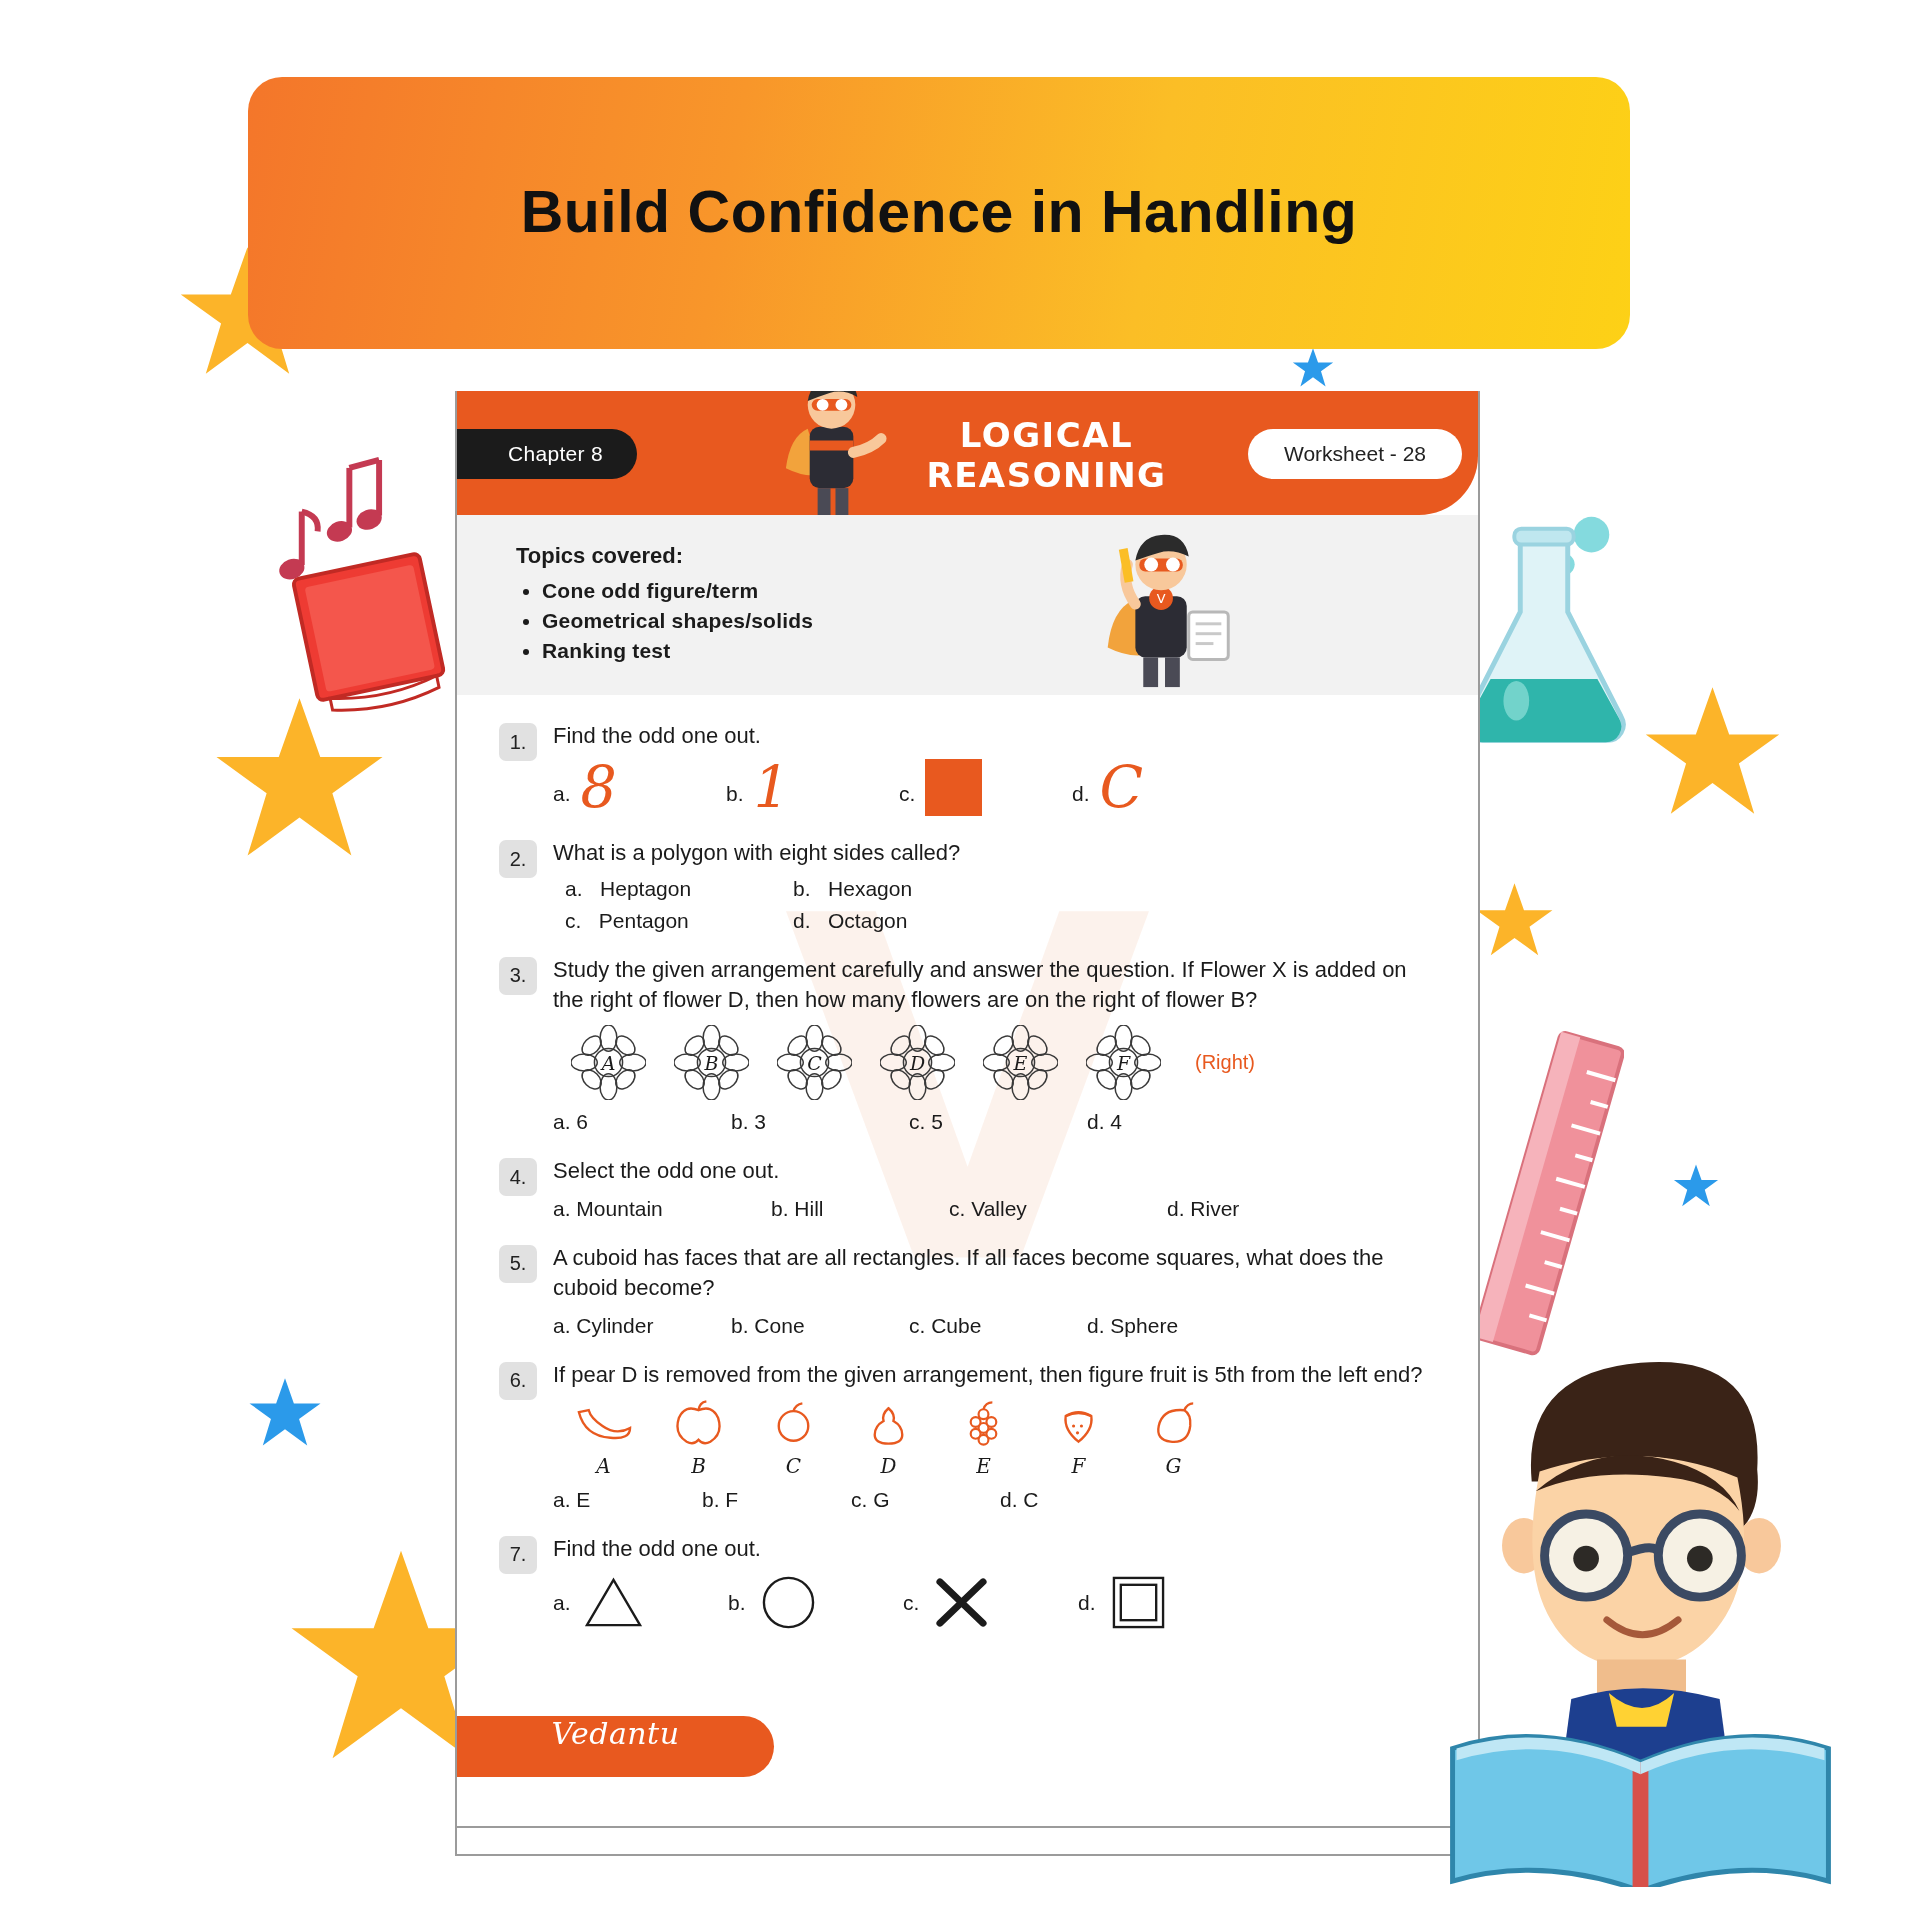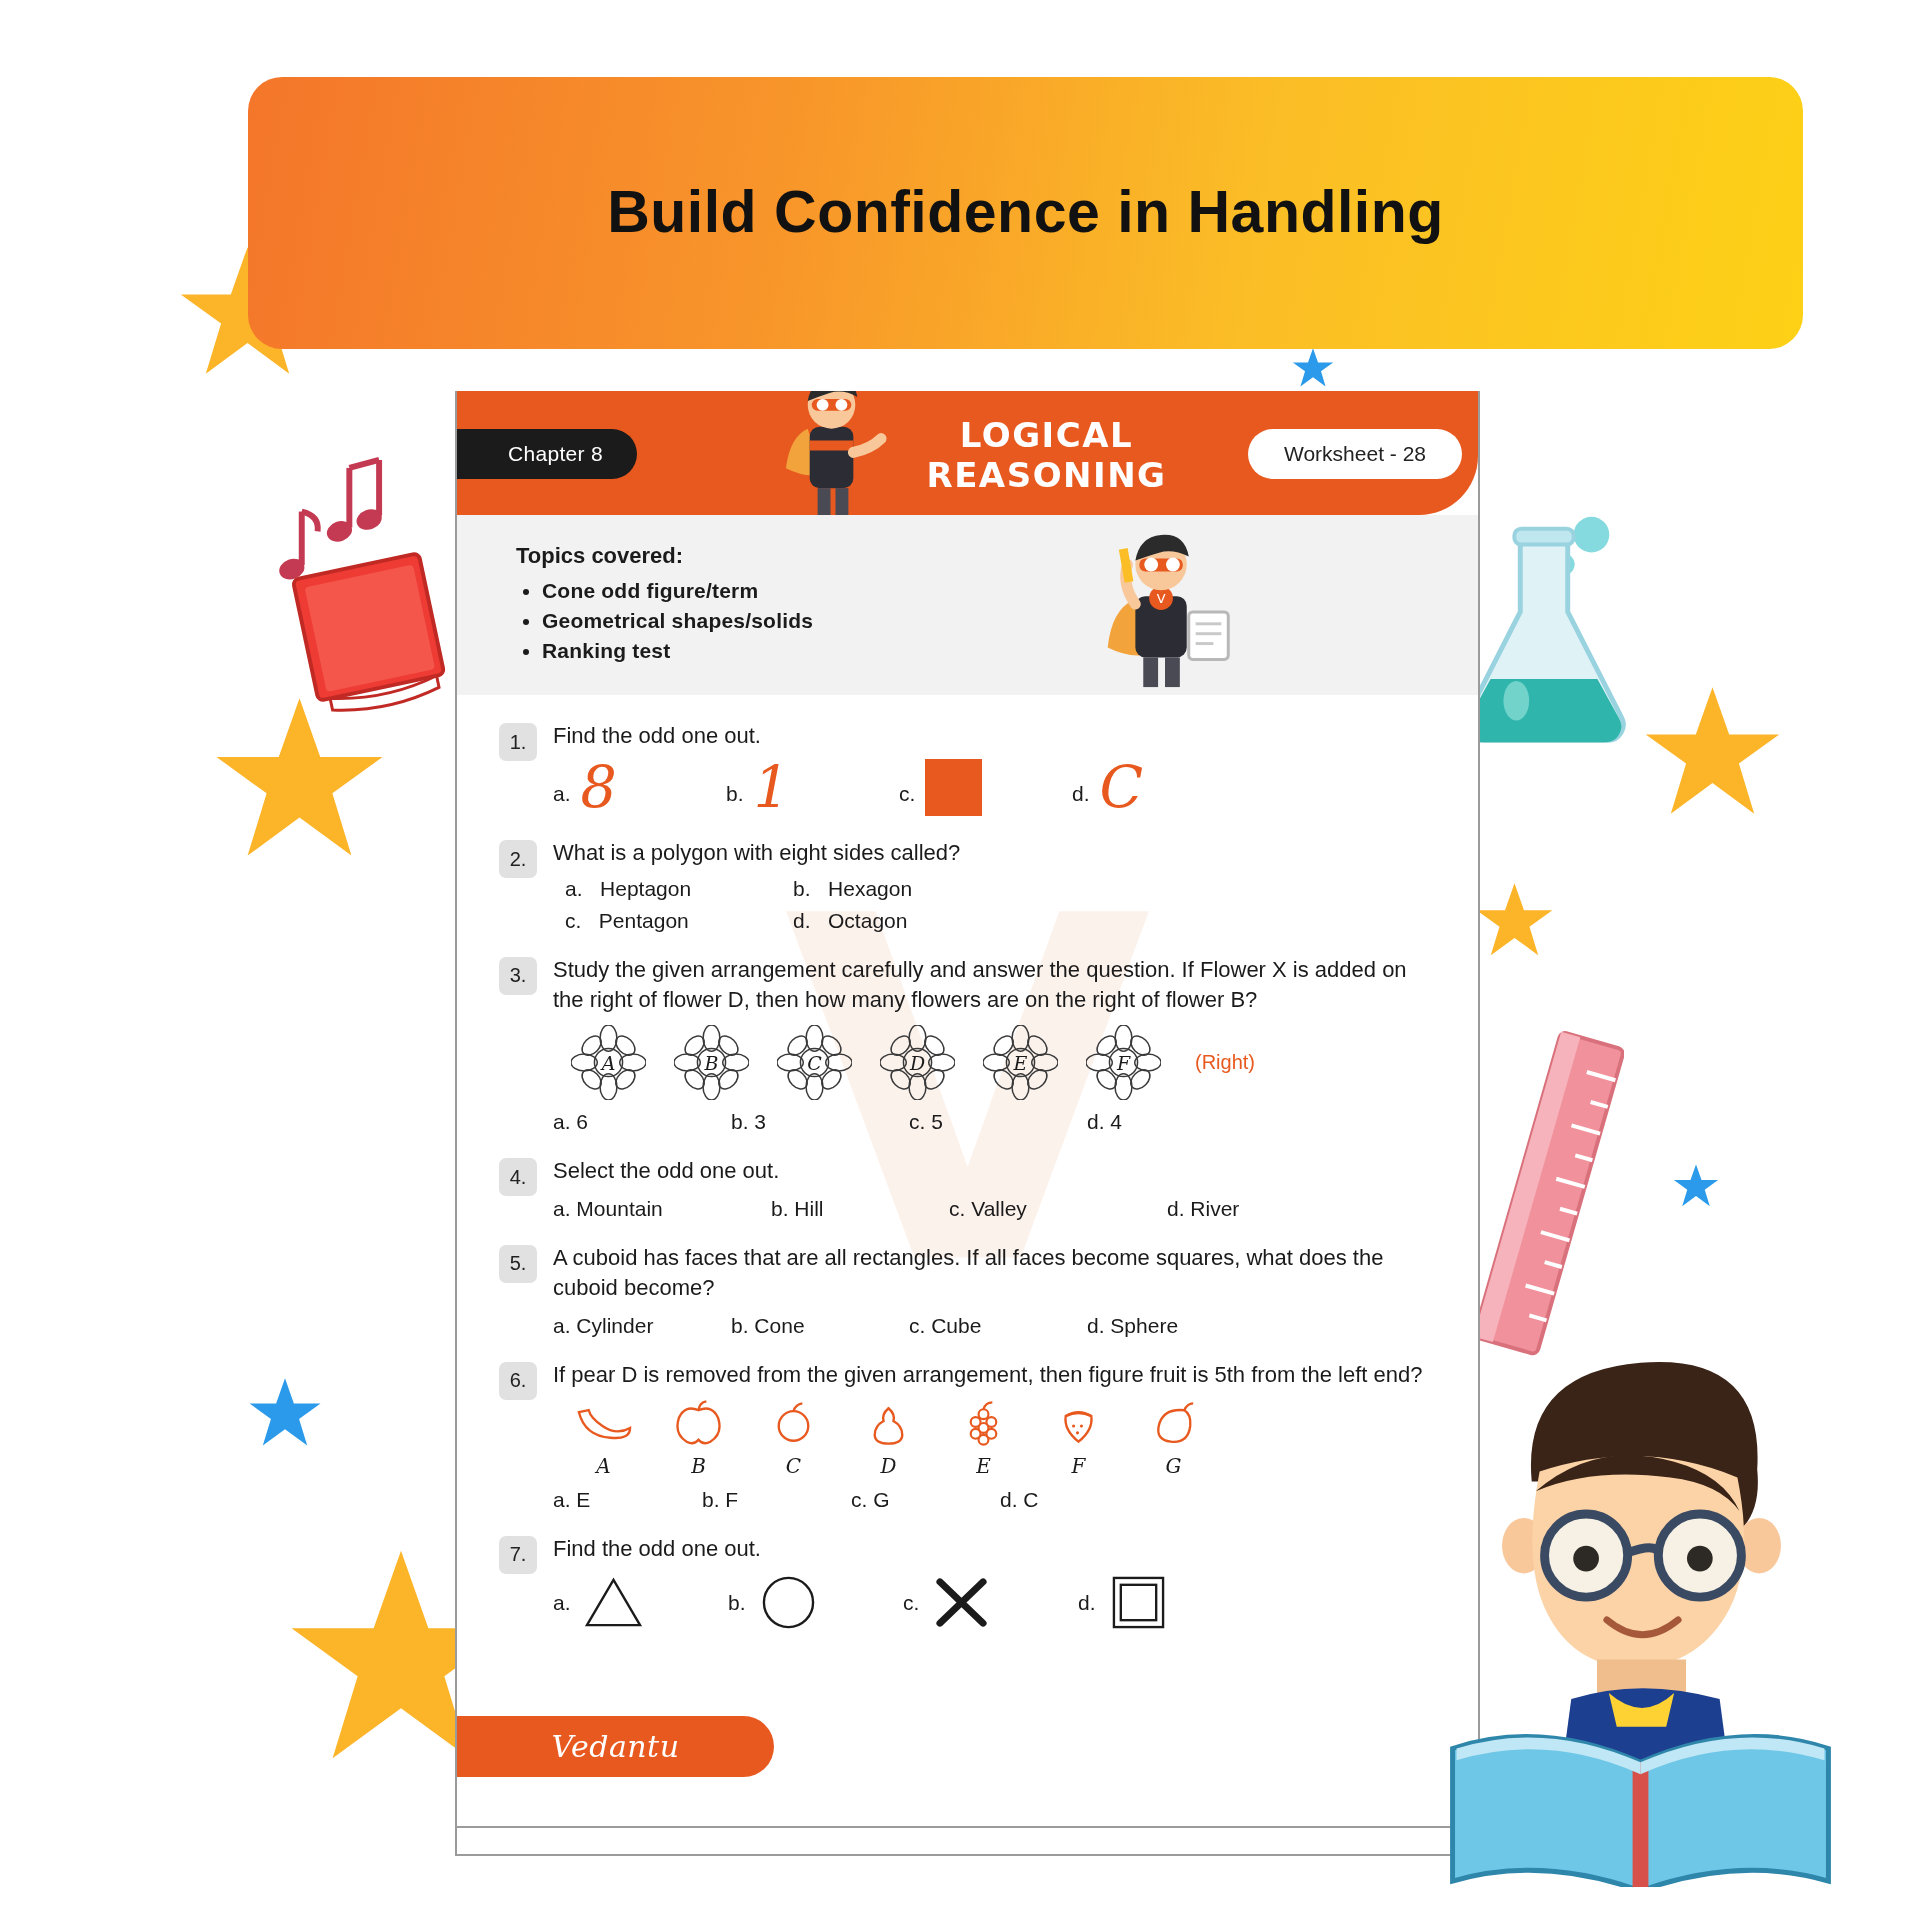--- a/index.html
+++ b/index.html
@@ -9,21 +9,21 @@
     background:#ffffff;
     font-family:"Liberation Sans", sans-serif;
     position:relative;
     overflow:hidden;
   }
 
   
   .banner {
     position:absolute;
     left:248px; top:77px;
-    width:1555px; height:272px;
+    width:1382px; height:272px;
     background:linear-gradient(100deg,#f4762a 0%, #f8962a 35%, #fbbe26 65%, #fdd116 100%);
     border-radius:34px;
     display:flex; align-items:center; justify-content:center;
     flex-direction:column;
     text-align:center;
   }
   .banner-line {
     font-size:59px;
     font-weight:bold;
     color:#111111;
@@ -220,21 +220,21 @@
   .q7-lab { font-size:21px; color:#1b1b1b; }
 
   
   .footer-pill {
     position:absolute;
     left:0; bottom:77px;
     width:317px; height:61px;
     background:#e8591f;
     border-top-right-radius:32px;
     border-bottom-right-radius:32px;
-    display:flex; align-items:center; justify-content:center;
+    display:flex; justify-content:center;
     z-index:3;
   }
   .footer-logo {
     color:#ffffff;
     font-size:30px;
     font-family:"DejaVu Serif", serif;
     font-style:italic;
     letter-spacing:0.5px;
   }
   .footer-rule {

